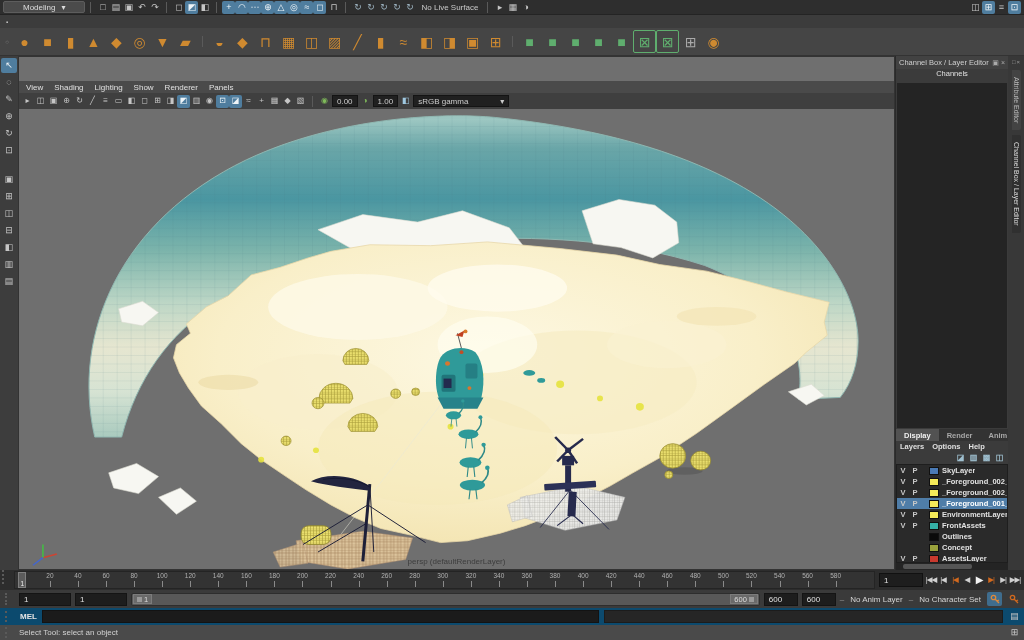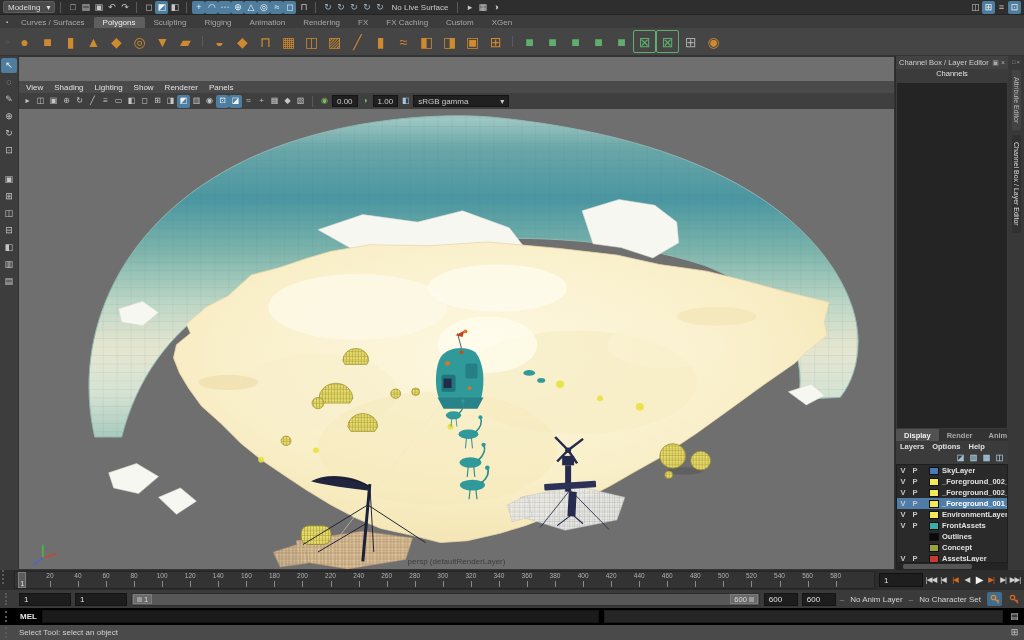--- a/index.html
+++ b/index.html
@@ -10,21 +10,21 @@
   .sep{width:1px;height:11px;background:#5a5a5a;margin:0 4px;flex:none;}
   .grip{width:8px;height:70%;border-left:2px dotted #5a5a5a;margin:0 2px;flex:none;}
   .ic{width:13px;height:13px;display:flex;align-items:center;justify-content:center;
       font-size:9px;color:#c6c6c6;border-radius:2px;flex:none;line-height:1;}
   .ic.active{background:#4f7d9e;color:#eef4f8;}
   .ic.boxed{border:1px solid #5fae6e;}
   
   .statusbar{height:15px;background:#2e2e2e;border-bottom:1px solid #242424;padding:0 3px;gap:1px;}
   .dropdown{background:#4b4b4b;border:1px solid #5d5d5d;border-radius:2px;height:12px;
             display:flex;align-items:center;justify-content:space-between;font-size:8px;
-            color:#ddd;padding:0 4px;gap:6px;flex:none;}
+            color:#ddd;padding:0 19px;gap:6px;flex:none;}
   .statustext{font-size:8px;color:#c9c9c9;margin:0 4px;white-space:nowrap;}
   .spacer{flex:1;}
   
   .shelftabs{height:13px;background:#3c3c3c;display:flex;align-items:flex-end;padding-left:2px;font-size:8px;}
   .stab{padding:1px 9px 1px;color:#a8a8a8;white-space:nowrap;}
   .stab.active{background:#5e5e5e;color:#efefef;border-radius:2px 2px 0 0;}
   
   .shelf{height:28px;background:#454545;border-bottom:1px solid #333;padding:0 2px;gap:1px;}
   .shelf .ic{width:23px;height:23px;font-size:14px;}
   
@@ -91,21 +91,21 @@
   .rr-input.small{width:34px;}
   .rr-groove{flex:1;height:13px;background:#585858;border:1px solid #2d2d2d;border-radius:2px;
              display:flex;align-items:center;justify-content:space-between;padding:0 1px;min-width:0;}
   .rr-handle{font-size:7.5px;color:#ddd;background:#6a6a6a;border:1px solid #7c7c7c;padding:0 3px;
              height:10px;display:flex;align-items:center;gap:2px;}
   .dd-label{font-size:8px;color:#d5d5d5;white-space:nowrap;padding:0 2px;flex:none;}
   .dd-dash{color:#9a9a9a;font-size:8px;}
   .keybtn{width:15px;height:14px;border-radius:2px;display:flex;align-items:center;justify-content:center;flex:none;}
   .keybtn.auto{background:#3f6d8e;}
   
-  .cmdline{height:17px;background:#000000;gap:5px;padding:0 3px;}
+  .cmdline{height:17px;background:#0c4a6e;gap:5px;padding:0 3px;}
   .mel{font-size:8px;color:#e5e5e5;font-weight:bold;flex:none;}
   .cmd-input{flex:1.4;height:13px;background:#1b1b1b;border:1px solid #131313;}
   .cmd-result{flex:1;height:13px;background:#262626;border:1px solid #1c1c1c;}
   .helpline{height:15px;background:#4a4a4a;font-size:8px;color:#d2d2d2;padding:0 3px;gap:4px;}
 </style>
 </head>
 <body>
 
 <div class="app">
 
@@ -159,32 +159,20 @@
     <span class="row">
         <span class="ic">◫</span>
         <span class="ic active">⊞</span>
         <span class="ic">≡</span>
         <span class="ic active">⊡</span>
       </span>
   </div>
 
   <div class="shelftabs">
     <span class="ic" style="width:10px;font-size:6px">▪</span>
-    <span id="shelf-tabs" class="row" style="align-items:flex-end">
-        <span class="stab">Curves / Surfaces</span>
-        <span class="stab active">Polygons</span>
-        <span class="stab">Sculpting</span>
-        <span class="stab">Rigging</span>
-        <span class="stab">Animation</span>
-        <span class="stab">Rendering</span>
-        <span class="stab">FX</span>
-        <span class="stab">FX Caching</span>
-        <span class="stab">Custom</span>
-        <span class="stab">XGen</span>
-      </span>
   </div>
 
   <div class="row shelf">
     <span class="ic" style="width:10px;font-size:6px;color:#888">○</span>
     <span class="row">
         <span class="ic" style="color: rgb(207, 138, 48);">●</span>
         <span class="ic" style="color: rgb(207, 138, 48);">■</span>
         <span class="ic" style="color: rgb(207, 138, 48);">▮</span>
         <span class="ic" style="color: rgb(207, 138, 48);">▲</span>
         <span class="ic" style="color: rgb(207, 138, 48);">◆</span>

